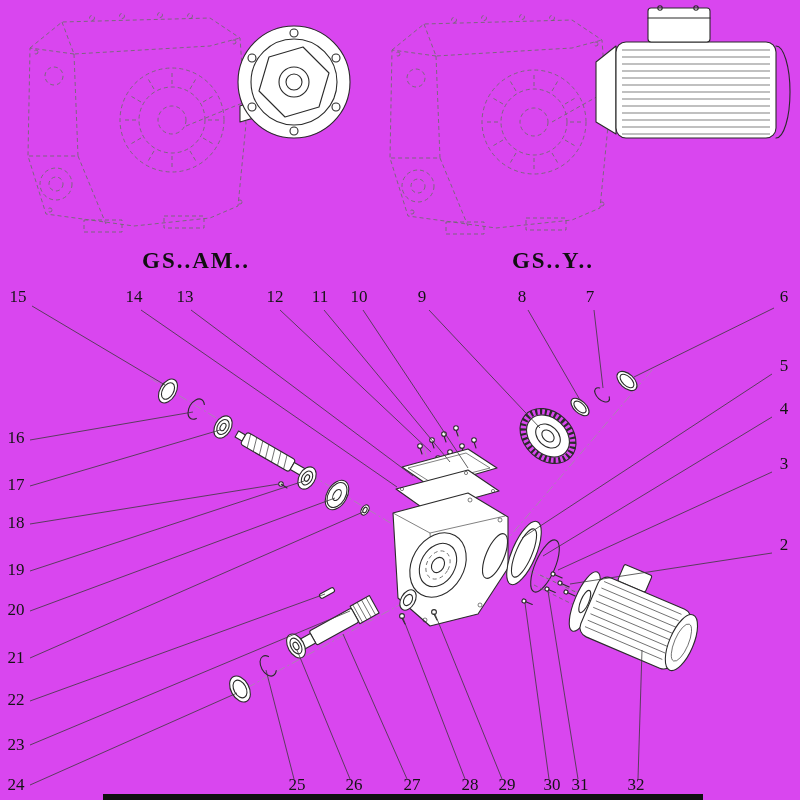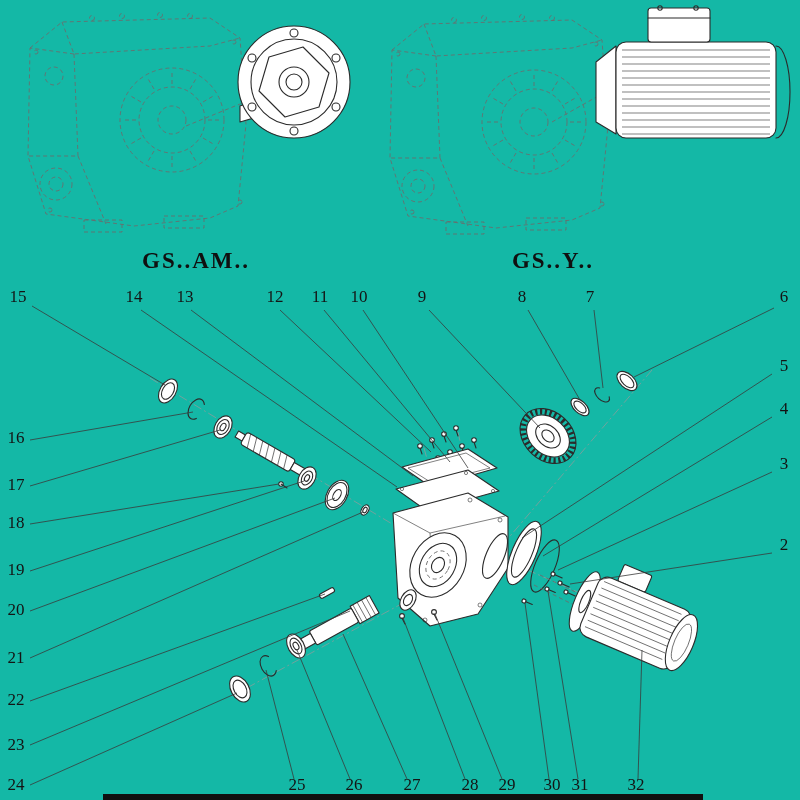--- a/index.html
+++ b/index.html
@@ -1,16 +1,16 @@
 <!DOCTYPE html>
 <html><head>
 <meta charset="utf-8">
 <style>
   html,body{margin:0;padding:0;background:#ffffff;}
-  #stage{position:relative;width:800px;height:800px;background:#14b8a6;overflow:hidden;
+  #stage{position:relative;width:800px;height:800px;background:#d946ef;overflow:hidden;
          font-family:"Liberation Serif","DejaVu Serif",serif;}
   svg{display:block}
   .ln   {fill:none;stroke:#2b2b2b;stroke-width:1.1;stroke-linejoin:round;stroke-linecap:round;}
   .lnw  {fill:#ffffff;stroke:#2b2b2b;stroke-width:1.1;stroke-linejoin:round;}
   .thin {fill:none;stroke:#2b2b2b;stroke-width:.6;}
   .dsh  {fill:none;stroke:#6b6b6b;stroke-width:.85;stroke-dasharray:4 3;}
   .axis {fill:none;stroke:#9a9a9a;stroke-width:.7;stroke-dasharray:9 3 2 3;}
   .leader{stroke:#3a3a3a;stroke-width:.8;}
   .callout{font-family:"Liberation Serif","DejaVu Serif",serif;font-size:17px;fill:#141414;}
   .title{font-family:"Liberation Serif","DejaVu Serif",serif;font-size:23px;font-weight:700;

